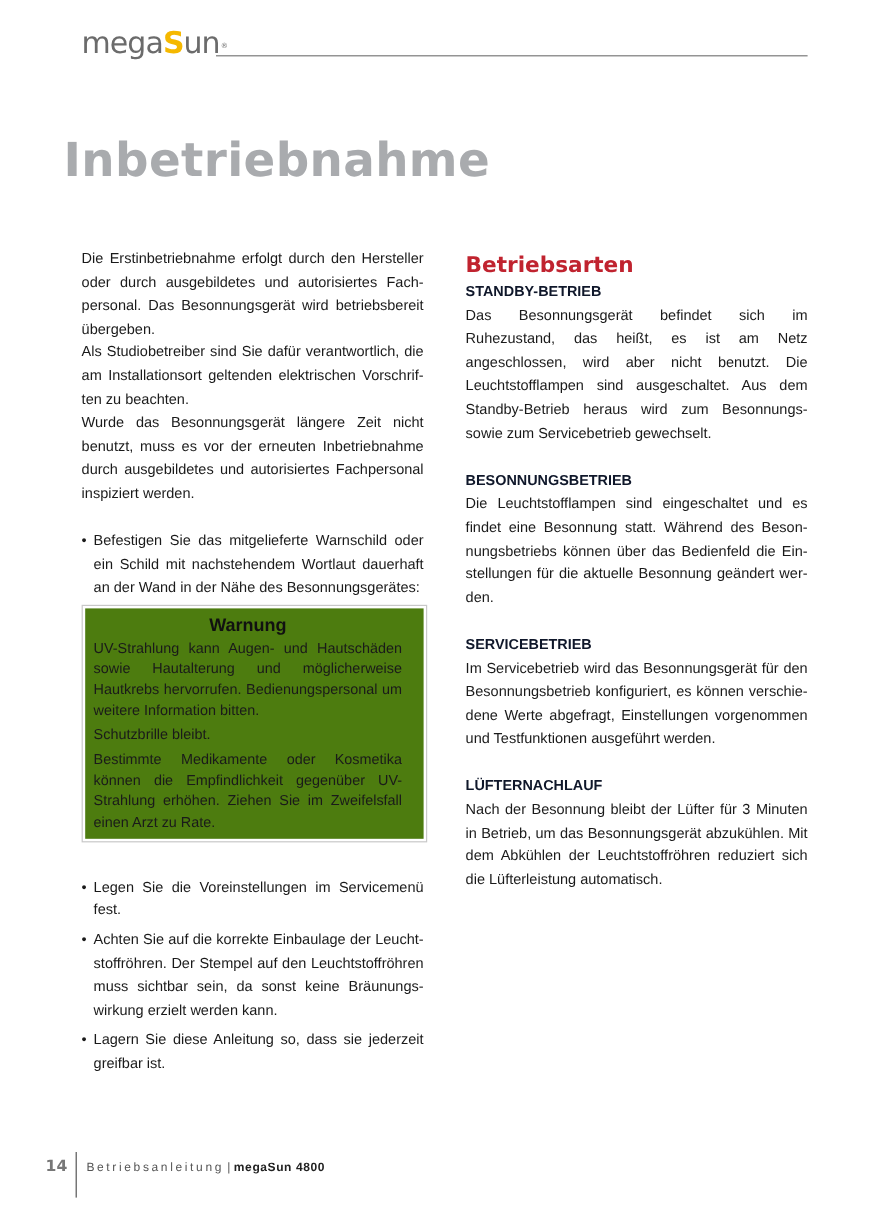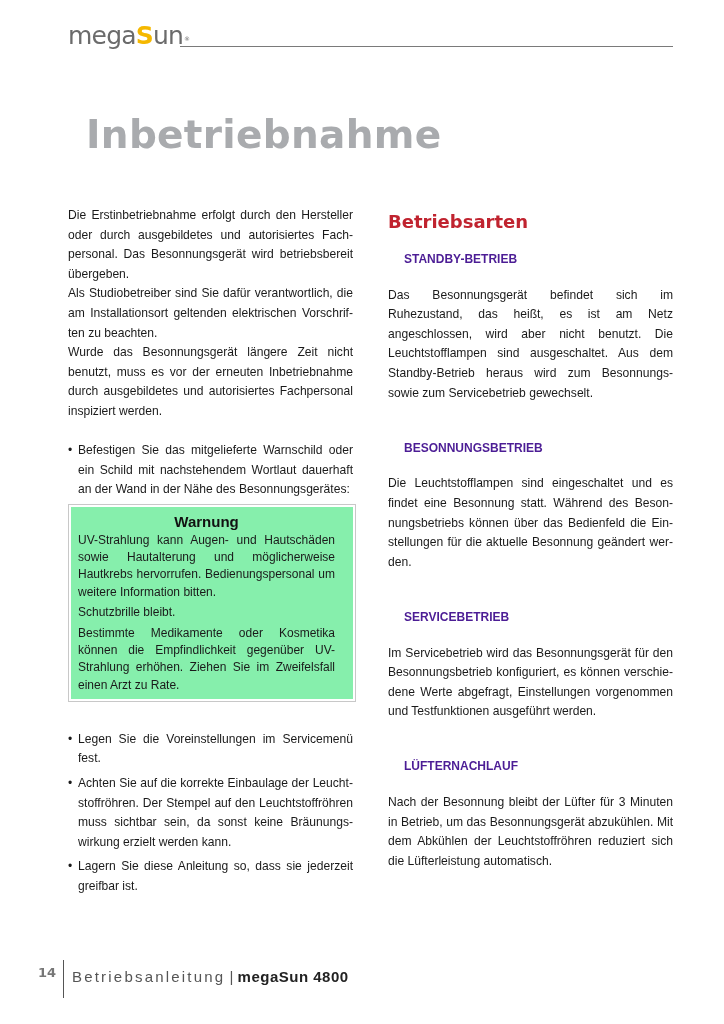--- a/index.html
+++ b/index.html
@@ -5,48 +5,48 @@
   html, body { margin: 0; padding: 0; background: #ffffff; }
   body { width: 724px; height: 1024px; position: relative; overflow: hidden;
          font-family: "Liberation Sans", sans-serif; color: #1a1a1a; }
 
   .logo { position: absolute; left: 68px; top: 22px; font-family: "DejaVu Sans", sans-serif;
           font-size: 25px; letter-spacing: -0.8px; color: #6b6b6b; line-height: 28px; }
   .logo .s { color: #f5b800; font-weight: bold; }
   .logo sup { font-size: 6px; vertical-align: top; position: relative; top: 3px; margin-left: 1px; }
   .header-rule { position: absolute; left: 180px; top: 46px; width: 493px; height: 1px; background: #7a7a7a; }
 
-  .page-title { position: absolute; left: 86px; top: 110px; font-family: "DejaVu Sans", sans-serif;
+  .page-title { position: absolute; left: 53px; top: 110px; font-family: "DejaVu Sans", sans-serif;
                 font-weight: bold; font-size: 39px; color: #a9abae; letter-spacing: 0.3px; margin: 0; line-height: 50px; }
 
   .col { position: absolute; top: 206px; font-size: 12.1px; line-height: 19.6px; }
   .col-left { left: 68px; width: 285px; }
   .col-right { left: 388px; width: 285px; }
 
   p { margin: 0; text-align: justify; }
   .gap { height: 19.6px; }
-  h3 { margin: 16px; font-size: 12px; font-weight: bold; line-height: 19.6px; color: #4c1d95; }
+  h3 { margin: 0; font-size: 12px; font-weight: bold; line-height: 19.6px; color: #0f172a; }
   h2 { margin: 0; font-family: "DejaVu Sans", sans-serif; font-weight: bold; font-size: 18px;
        color: #c0232f; line-height: 24px; margin-top: 4px; }
 
   ul { list-style: none; margin: 0; padding: 0; }
   li { position: relative; padding-left: 10px; text-align: justify; }
   li::before { content: "•"; position: absolute; left: 0; top: 0; }
   li + li { margin-top: 5px; }
 
   .warn-outer { margin-top: 4px; border: 1px solid #c8c8c8; padding: 2px; width: 282px; }
-  .warn { background: #86efac; padding: 5px 18px 5px 7px; }
+  .warn { background: #4d7c0f; padding: 5px 18px 5px 7px; }
   .warn-title { text-align: center; font-weight: bold; font-size: 15px; line-height: 20px; color: #111; }
   .warn p { font-size: 12px; line-height: 17.2px; color: #1a1a1a; }
   .warn p + p { margin-top: 3.5px; }
 
   .footer-num { position: absolute; left: 38px; top: 965px; font-family: "DejaVu Sans", sans-serif;
                 font-weight: bold; font-size: 13px; color: #777; }
   .footer-rule { position: absolute; left: 63px; top: 960px; width: 1px; height: 38px; background: #555; }
-  .footer-text { position: absolute; left: 72px; top: 968px; font-size: 15px; color: #555; }
+  .footer-text { position: absolute; left: 72px; top: 968px; font-size: 10px; color: #555; }
   .footer-text .spaced { letter-spacing: 2.2px; }
   .footer-text .model { font-weight: bold; color: #222; letter-spacing: 0.5px; }
 </style>
 </head>
 <body>
 
 <div class="logo">
   <span>mega</span><span class="s">S</span><span>un</span><sup>®</sup>
 </div>
 <div class="header-rule"></div>

